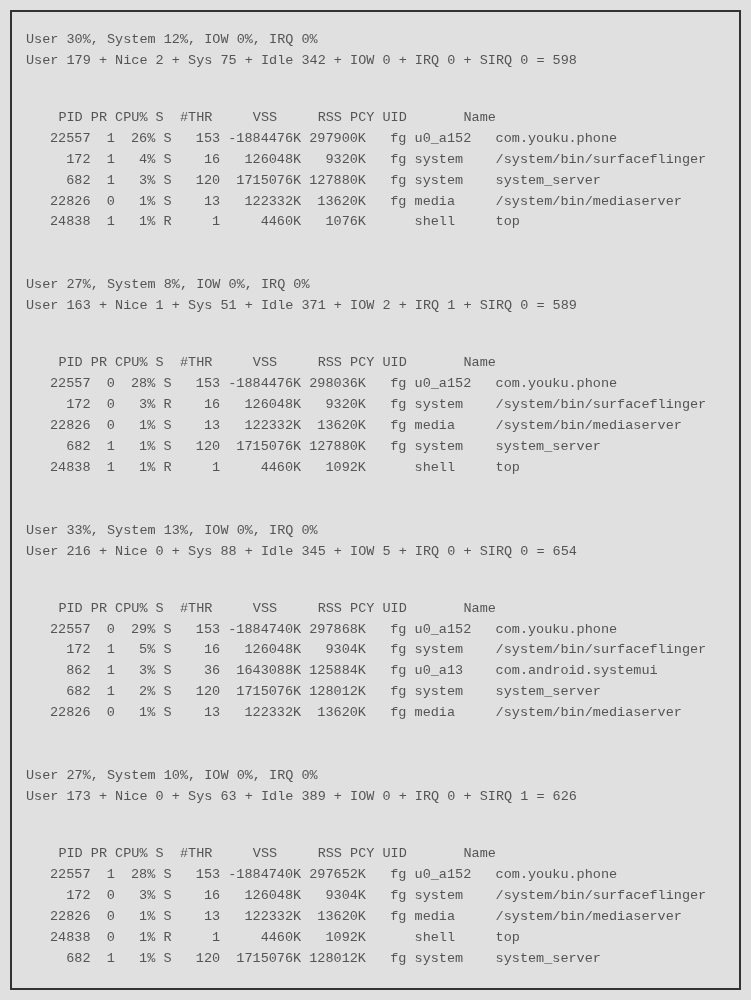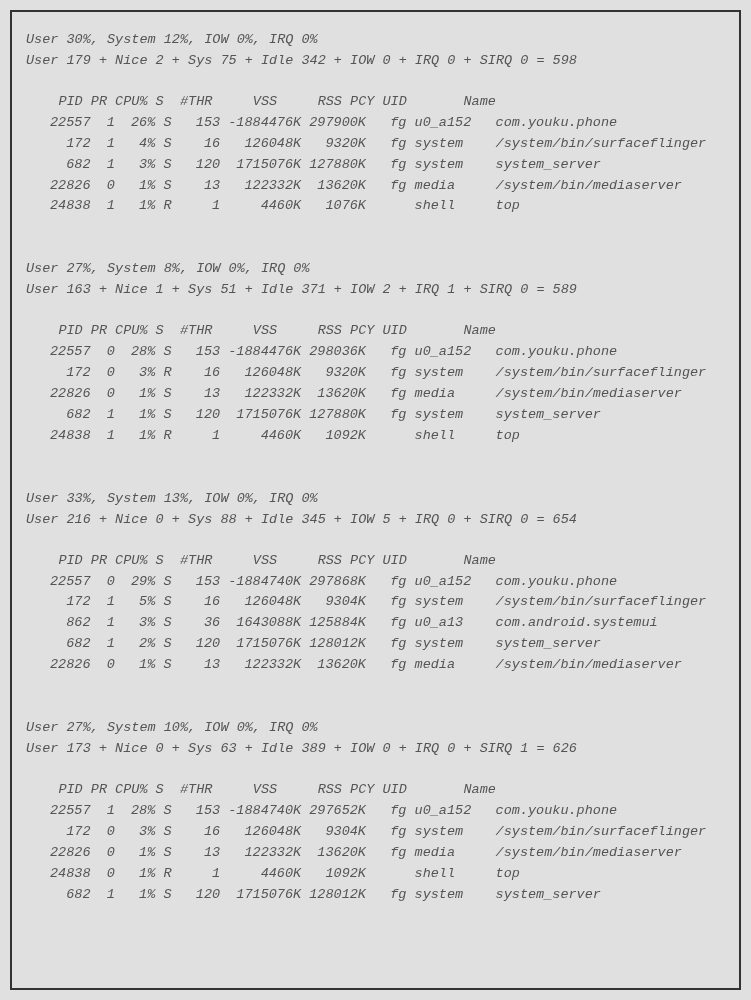--- a/index.html
+++ b/index.html
@@ -1,19 +1,18 @@
 <!DOCTYPE html>
 <html><head>
 <meta charset="utf-8">
 <style>
   * {
     margin: 0;
     padding: 0;
     box-sizing: border-box;
-    font-style: italic;
   }
   body {
     background: #e0e0e0;
     font-family: 'Courier New', Courier, monospace;
     font-size: 13.5px;
     color: #555;
     width: 751px;
     height: 1000px;
     padding: 10px;
   }
@@ -27,21 +26,21 @@
     overflow: hidden;
     line-height: 1.55;
   }
   .block {
     margin-bottom: 42px;
   }
   .summary1, .summary2 {
     display: block;
   }
   .header {
-    margin-top: 20px;
+    margin-top: 36px;
     display: block;
   }
   .row {
     display: block;
     margin-left: 24px;
   }
 </style>
 </head>
 <body>
 

